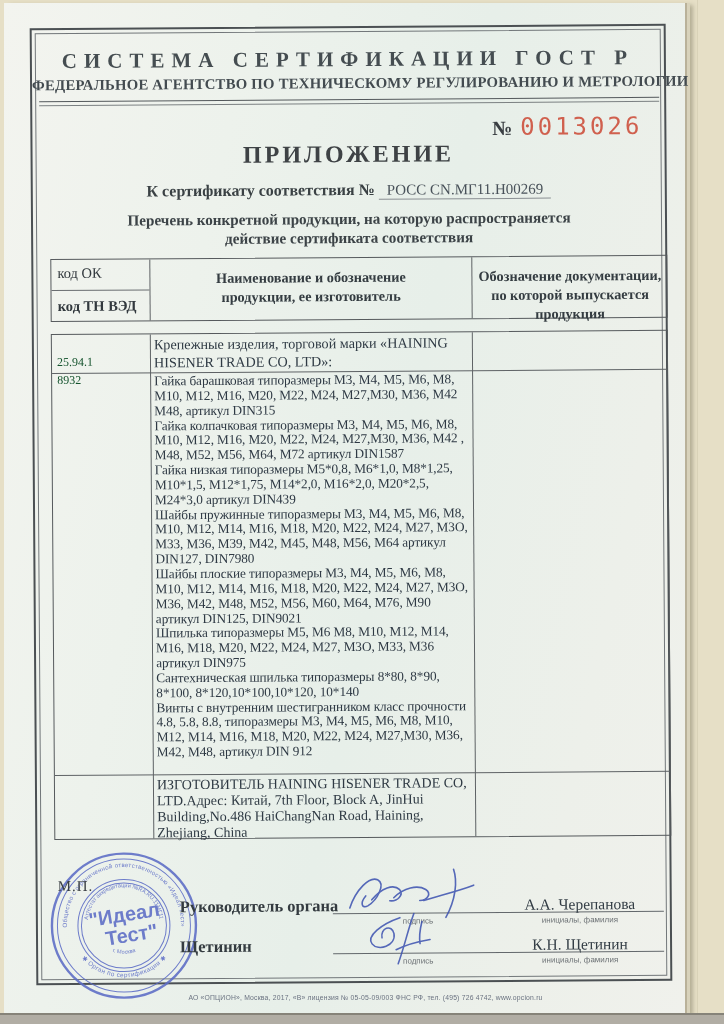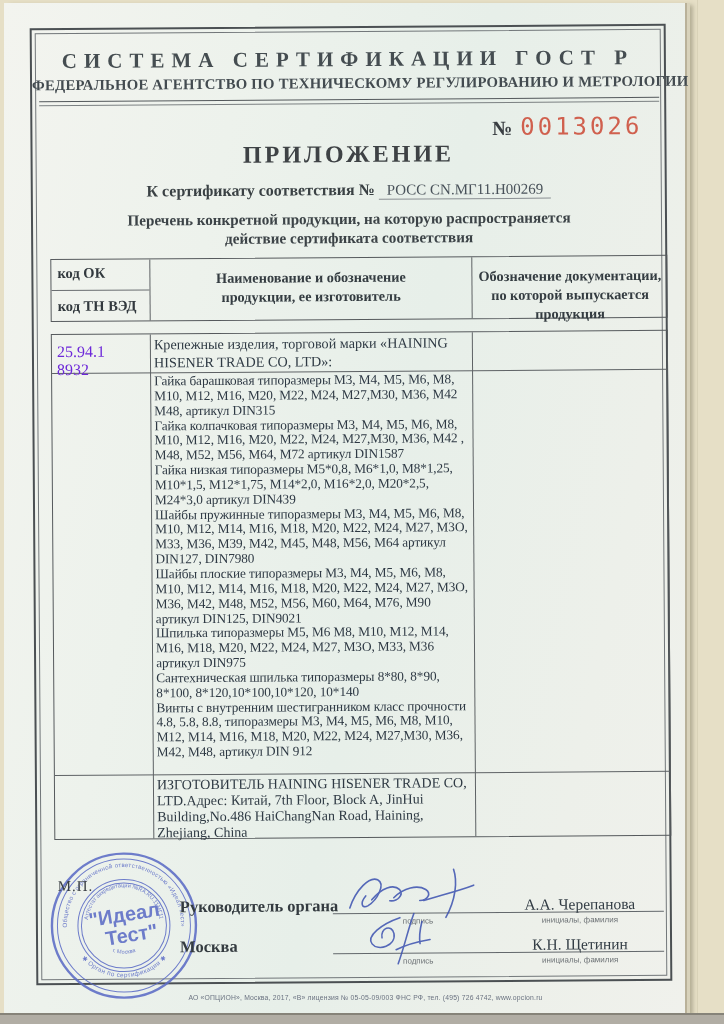--- a/index.html
+++ b/index.html
@@ -38,33 +38,33 @@
   .cert-line { position:absolute; left:0; top:153px; width:100%; text-align:center; font-size:16px; }
   .cert-line .lbl { font-weight:bold; color:#3a4144; }
   .cert-line .num { font-size:15px; color:#49525a; border-bottom:1px solid #8a8f93; padding:0 8px 1px 8px; }
   .subtitle { position:absolute; left:0; top:181px; width:100%; text-align:center;
     font-weight:bold; font-size:15.2px; line-height:19px; color:#3c4347; }
 
   .thead { position:absolute; left:17px; top:229px; width:617px; height:63px; border:1.5px solid #565a5d; }
   .thead .v1 { position:absolute; left:98px; top:0; width:1px; height:100%; background:#5e6265; }
   .thead .v2 { position:absolute; left:420px; top:0; width:1px; height:100%; background:#5e6265; }
   .thead .half { position:absolute; left:0; top:30px; width:98px; height:1px; background:#6a6e71; }
-  .thead .c1a { position:absolute; left:6px; top:5px; font-weight:700; font-size:14.5px; }
+  .thead .c1a { position:absolute; left:6px; top:5px; font-weight:400; font-size:14.5px; }
   .thead .c1b { position:absolute; left:6px; top:38px; font-weight:600; font-size:14.5px; }
   .thead .c2, .thead .c3 { position:absolute; top:10px; text-align:center; font-weight:600;
     font-size:14.3px; line-height:19px; white-space:pre-line; color:#343c41; }
   .thead .c2 { left:99px; width:321px; }
   .thead .c3 { left:421px; width:195px; }
 
   .tbody { position:absolute; left:17px; top:304px; width:617px; height:506px; border:1.5px solid #565a5d; }
   .tbody .v1 { position:absolute; left:98px; top:0; width:1px; height:100%; background:#5e6265; }
   .tbody .v2 { position:absolute; left:420px; top:0; width:1px; height:100%; background:#5e6265; }
   .tbody .h1 { position:absolute; left:0; top:38px; width:100%; height:1px; background:#5e6265; }
   .tbody .h2 { position:absolute; left:0; top:440px; width:100%; height:1px; background:#5e6265; }
-  .code-cell { position:absolute; left:5px; top:8px; font-size:16px; line-height:18px; color:#6d28d9; }
+  .code-cell { position:absolute; left:5px; top:18px; font-size:12px; line-height:18px; color:#14532d; }
   .brand-cell { position:absolute; left:102px; top:2px; width:315px; font-size:14.2px; line-height:17.5px; color:#2f3a44; }
   .items-cell { position:absolute; left:102px; top:40px; width:316px; height:399px; overflow:hidden; }
   .items-cell .item { font-size:13.3px; line-height:14.85px; letter-spacing:-.1px; color:#2e3944; }
   .mfr-cell { position:absolute; left:102px; top:443px; width:315px; font-size:14px; line-height:16.1px; color:#2f3a44; }
 
   .sig-label { position:absolute; font-weight:bold; font-size:16.5px; color:#343b40; white-space:nowrap; }
   .lab-head { left:142px; top:868px; }
   .lab-expert { left:142px; top:908px; }
   .sig-line { position:absolute; border-bottom:1px solid #63686c; }
   .sl1 { left:295px; top:868px; width:170px; height:18px; }
@@ -178,21 +178,21 @@
     </text>
     <g transform="rotate(-9 86 86)" font-family="Liberation Sans, sans-serif" font-weight="bold" font-size="20" fill="#5c6cc6" text-anchor="middle">
       <text x="88" y="82">"Идеал</text>
       <text x="92" y="103">Тест"</text>
     </g>
   </svg>
 
   <div class="mp-note">М.П.</div>
 
   <div class="sig-label lab-head">Руководитель органа</div>
-  <div class="sig-label lab-expert">Москва</div>
+  <div class="sig-label lab-expert">Щетинин</div>
 
   <div class="sig-line sl1"></div>
   <div class="sig-line sl2"></div>
   <div class="sig-line nl1"></div>
   <div class="sig-line nl2"></div>
 
   <div class="sig-caption cap1">подпись</div>
   <div class="sig-caption cap2">подпись</div>
   <div class="sig-caption capn1">инициалы, фамилия</div>
   <div class="sig-caption capn2">инициалы, фамилия</div>

